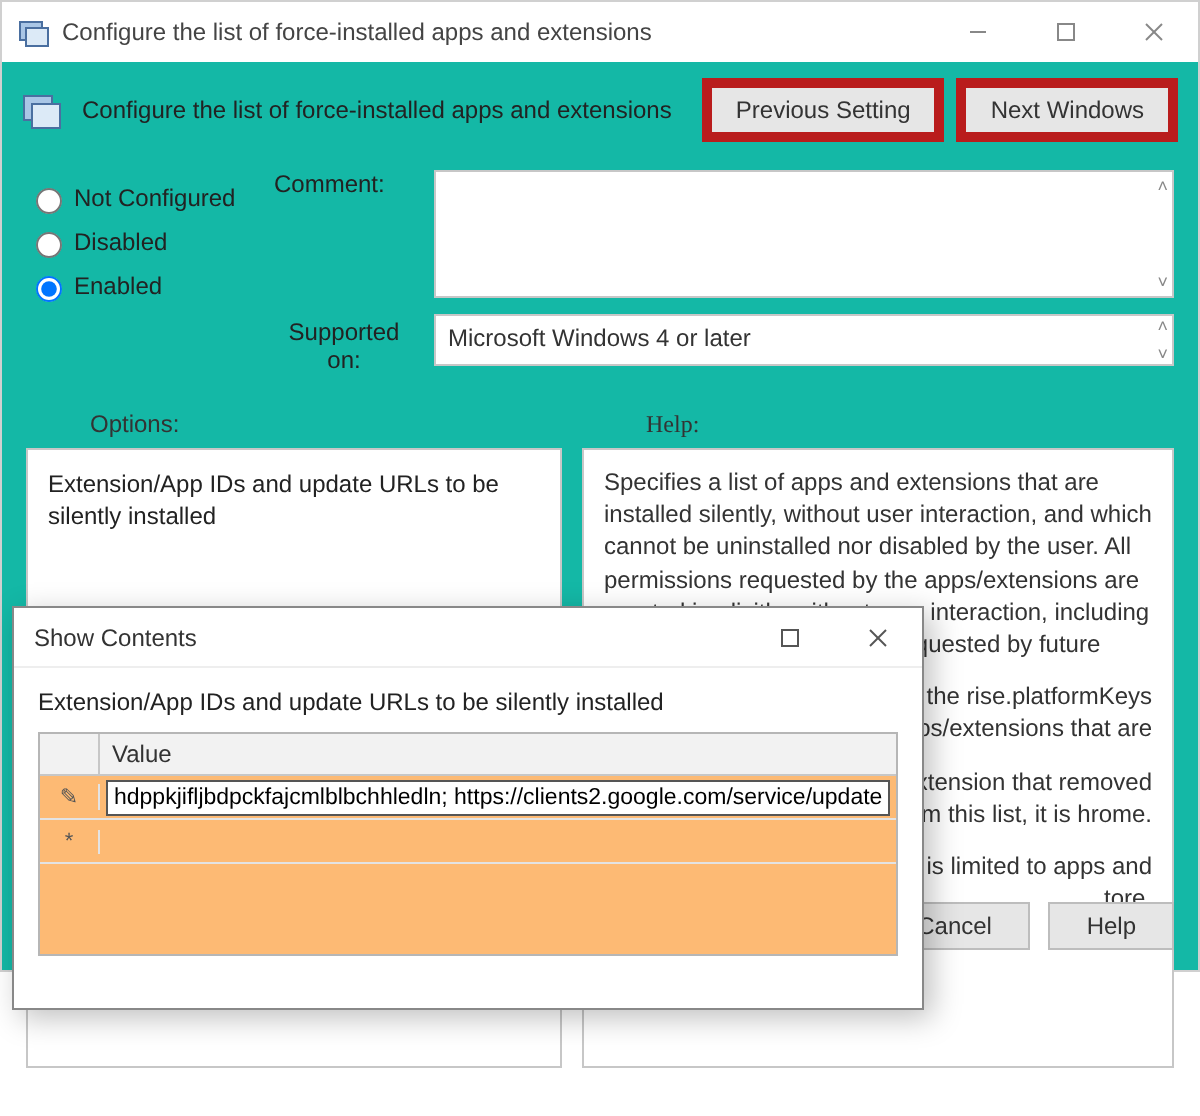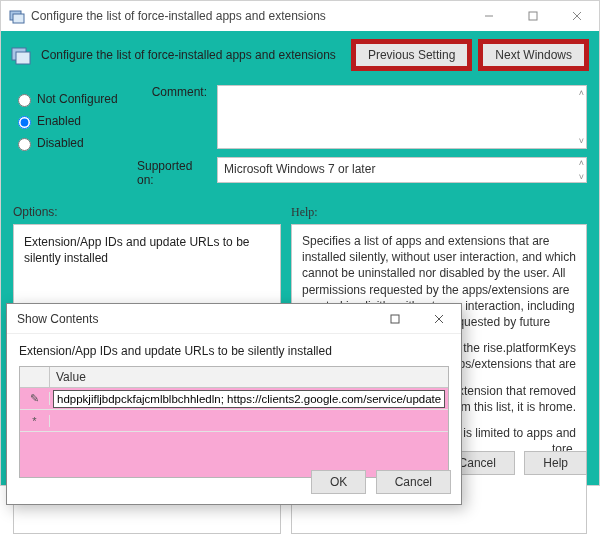--- a/index.html
+++ b/index.html
@@ -15,51 +15,51 @@
 
   .header { display: flex; align-items: center; padding: 8px 10px; }
   .header .hicon { width: 22px; height: 22px; margin-right: 8px; }
   .header .htitle { flex: 1; font-size: 12px; color: #222; }
   .navbtn { background: #e6e6e6; border: 5px solid #b91c1c; padding: 4px 12px; font-size: 12px; color: #333; margin-left: 6px; cursor: pointer; }
 
   .radios { padding: 6px 12px 8px 12px; display: flex; }
   .radcol { width: 130px; }
   .rad { display: flex; align-items: center; margin: 6px 0; color: #222; }
   .rad input { margin-right: 6px; }
-  .labcol { width: 80px; text-align: right; padding-right: 10px; color: #222; }
+  .labcol { width: 80px; text-align: left; padding-right: 10px; color: #222; }
   .ctrlcol { flex: 1; }
   .commentbox { width: 370px; height: 64px; background: #fff; border: 1px solid #c7c7c7; position: relative; }
   .supbox { width: 370px; height: 26px; background: #fff; border: 1px solid #c7c7c7; padding: 4px 6px; color: #333; position: relative; }
   .scrollhint { position: absolute; right: 2px; font-size: 9px; color: #888; }
 
   .row2 { display: flex; align-items: flex-start; }
-  .lab2 { text-align: left; width: 80px; padding-right: 10px; padding-top: 2px; }
-
-  .secheads { display: flex; padding: 10px 12px 4px 12px; }
+  .lab2 { text-align: center; width: 80px; padding-right: 10px; padding-top: 2px; }
+
+  .secheads { display: flex; padding: 10px 12px 4px 12px; margin-left: 32px; }
   .secheads .l { width: 278px; }
   .secheads .r { flex: 1; font-family: Liberation Serif, serif; }
 
   .panes { display: flex; padding: 0 12px; gap: 10px; }
   .optpane { width: 268px; height: 310px; background: #fff; border: 1px solid #c7c7c7; padding: 10px; }
   .optlabel { color: #222; margin-bottom: 10px; line-height: 1.3; }
   .showbtn { background: #e6e6e6; border: 1px solid #8a8a8a; outline: 1px solid #3a8ac7; outline-offset: 0; padding: 3px 10px; font-size: 12px; cursor: pointer; }
 
   .helppane { flex: 1; height: 310px; background: #fff; border: 1px solid #c7c7c7; padding: 8px 10px; overflow: hidden; line-height: 1.35; color: #333; }
   .helppane p { margin: 0 0 10px 0; }
 
   .footer { position: absolute; right: 12px; bottom: 10px; }
   .btn { background: #e6e6e6; border: 1px solid #bdbdbd; padding: 4px 18px; font-size: 12px; color: #333; margin-left: 6px; cursor: pointer; }
 
   
   .dialog { position: absolute; left: 6px; top: 303px; width: 456px; height: 202px; background: #fff; border: 1px solid #888; box-shadow: 4px 4px 14px rgba(0,0,0,0.25); }
   .dlg-titlebar { height: 30px; display: flex; align-items: center; padding-left: 10px; background: #fff; border-bottom: 1px solid #eee; }
   .dlg-titlebar .dtitle { flex: 1; color: #333; font-size: 12px; }
   .dlg-body { padding: 10px 12px; }
   .dlg-lab { color: #222; margin-bottom: 8px; }
-  .grid { border: 1px solid #b6b6b6; width: 100%; height: 112px; background: #f9a8d4; }
+  .grid { border: 1px solid #b6b6b6; width: 100%; height: 112px; background: #fdba74; }
   .gridhead { display: flex; background: #f2f2f2; border-bottom: 1px solid #c7c7c7; }
   .ghcell0 { width: 30px; border-right: 1px solid #c7c7c7; height: 20px; }
   .ghcell1 { flex: 1; padding: 3px 6px; font-size: 12px; color: #333; }
   .gridrow { display: flex; height: 22px; border-bottom: 1px solid #e3e3e3; align-items: center; }
   .grcell0 { width: 30px; border-right: 1px solid #e3e3e3; display: flex; align-items: center; justify-content: center; color: #555; font-size: 11px; }
   .grcell1 { flex: 1; padding: 0 4px; }
   .grcell1 input { width: 100%; border: none; outline: 1px solid #555; padding: 2px 3px; font-size: 11.5px; font-family: inherit; }
   .dlg-footer { position: absolute; right: 10px; bottom: 10px; }
 </style>
 </head>
@@ -105,43 +105,43 @@
     <button class="navbtn">Next Windows</button>
   </div>
 
   <div class="radios">
     <div class="radcol">
       <label class="rad">
         <input type="radio" name="st" style="">
         <span>Not Configured</span>
       </label>
       <label class="rad">
+        <input type="radio" name="st" style="">
+        <span>Disabled</span>
+      </label>
+      <label class="rad">
         <input type="radio" name="st" checked="" style="">
         <span>Enabled</span>
-      </label>
-      <label class="rad">
-        <input type="radio" name="st" style="">
-        <span>Disabled</span>
       </label>
     </div>
     <div style="flex:1">
       <div class="row2">
         <div class="labcol">Comment:</div>
         <div class="ctrlcol">
           <div class="commentbox">
             <span class="scrollhint" style="top:2px">˄</span>
             <span class="scrollhint" style="bottom:2px">˅</span>
           </div>
         </div>
       </div>
       <div class="row2" style="margin-top:8px">
         <div class="labcol lab2">Supported on:</div>
         <div class="ctrlcol">
           <div class="supbox">
-            <span>Microsoft Windows 7 or later</span>
+            <span>Microsoft Windows 4 or later</span>
             <span class="scrollhint" style="top:0">˄</span>
             <span class="scrollhint" style="bottom:0">˅</span>
           </div>
         </div>
       </div>
     </div>
   </div>
 
   <div class="secheads">
     <div class="l">Options:</div>
@@ -194,17 +194,13 @@
         <div class="grcell1">
           <input type="text" value="hdppkjifljbdpckfajcmlblbchhledln; https://clients2.google.com/service/update2/crx" style="">
         </div>
       </div>
       <div class="gridrow">
         <div class="grcell0">*</div>
         <div class="grcell1"></div>
       </div>
     </div>
   </div>
-  <div class="dlg-footer">
-    <button class="btn">OK</button>
-    <button class="btn">Cancel</button>
-  </div>
 </div>
 
 </body></html>

